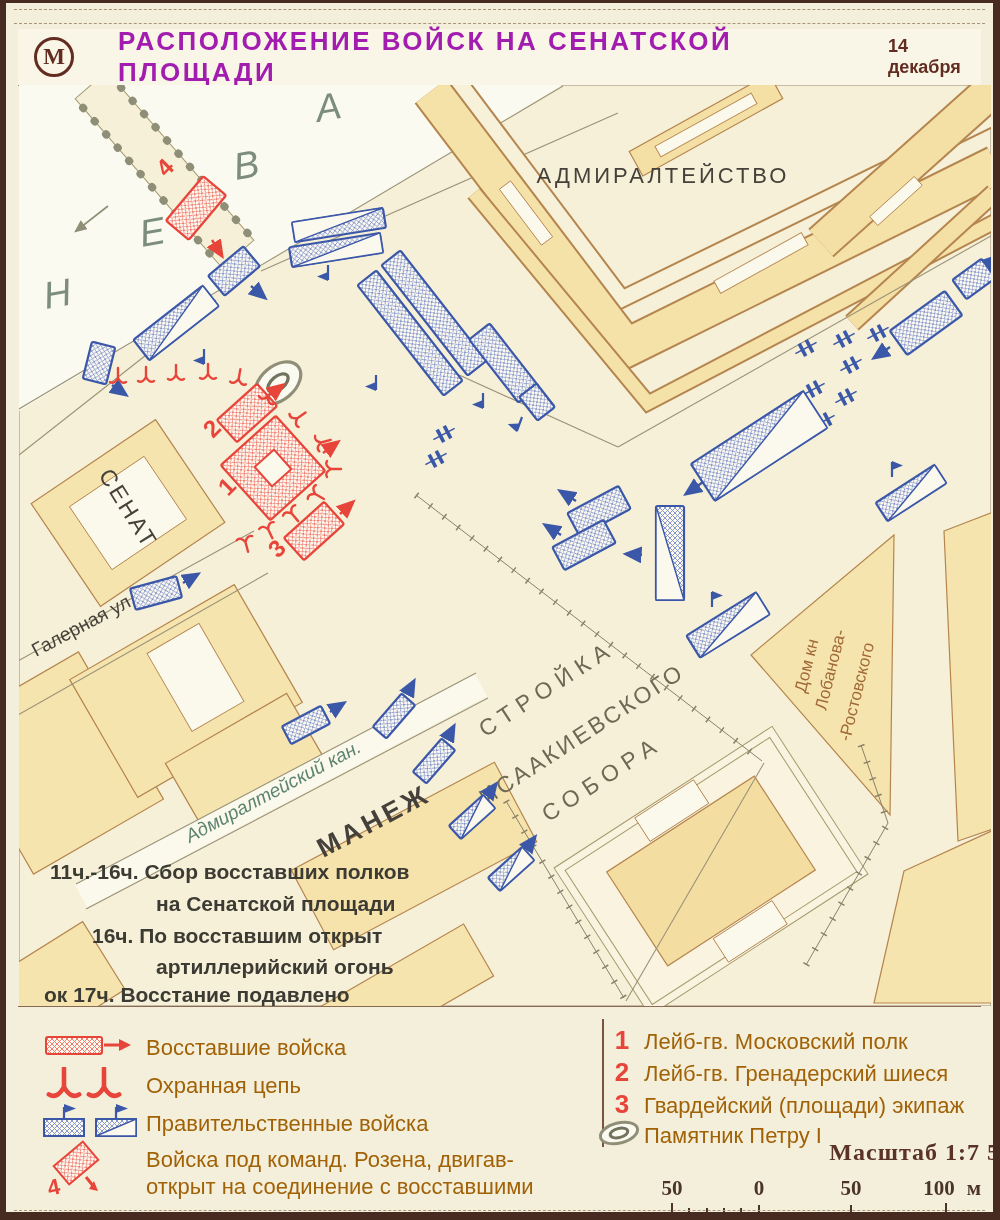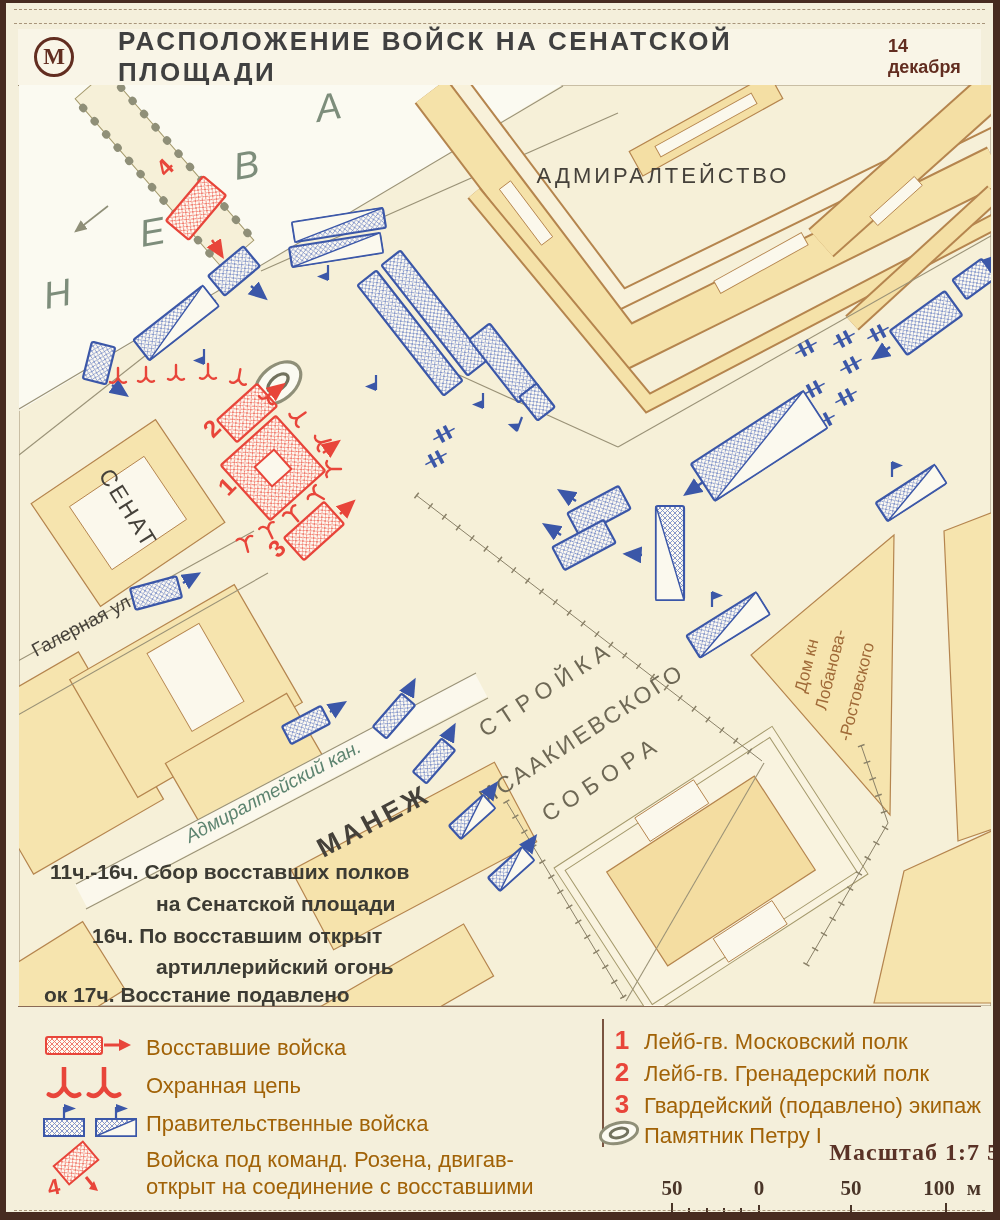--- a/index.html
+++ b/index.html
@@ -6,21 +6,21 @@
   .page{position:relative;width:1000px;height:1220px;background:#f4efdb;overflow:hidden;
         font-family:"Liberation Sans",sans-serif;box-sizing:border-box;
         border-left:6px solid #472b20;border-right:7px solid #472b20;
         border-top:3px solid #472b20;border-bottom:8px solid #472b20;}
   .rule{position:absolute;left:8px;right:8px;border-top:1px dashed #a8957a;}
   .titlebar{position:absolute;left:12px;right:12px;top:26px;height:56px;background:#f9f5e7;
             border-bottom:1px solid #9b8b70;display:flex;align-items:center;}
   .logo{width:34px;height:34px;border:3px solid #622d20;border-radius:50%;margin-left:16px;
         display:flex;align-items:center;justify-content:center;
         font:bold 23px "Liberation Serif",serif;color:#622d20;flex:0 0 auto;}
-  .title-main{margin-left:44px;font-weight:bold;font-size:26px;letter-spacing:2.5px;color:#404040;}
+  .title-main{margin-left:44px;font-weight:bold;font-size:26px;letter-spacing:2.5px;color:#a21caf;}
   .title-date{margin-left:26px;font-weight:bold;font-size:18px;color:#622d20;}
   .map{position:absolute;left:13px;top:82px;}
   svg text{font-family:"Liberation Sans",sans-serif;}
   .mlbl{fill:#45413a;}
   .tl{fill:#3c3b33;font-weight:bold;font-size:21px;}
   .num{fill:#e8453a;font-weight:bold;font-size:24px;}
   .bld{fill:#f6e4ae;stroke:#b5854e;stroke-width:1.2;}
   .bld2{fill:#f4dfa4;stroke:#b5854e;stroke-width:1.2;}
   .wh{fill:#fbf8ec;stroke:#b5854e;stroke-width:0.9;}
   .street{stroke:#9a9277;stroke-width:1.1;fill:none;}
@@ -432,23 +432,23 @@
     <div class="lrowl" style="left:128px;top:66px">Охранная цепь</div>
     <div class="lrowl" style="left:128px;top:140px">Войска под команд. Розена, двигав-</div>
     <div class="lrowl" style="left:128px;top:104px">Правительственные войска</div>
     <div class="lrowl" style="left:128px;top:167px">открыт на соединение с восставшими</div>
 
     <div class="divider"></div>
 
     <span class="lnum" style="left:592px;top:18px">1</span>
     <div class="lrowl" style="left:626px;top:22px">Лейб-гв. Московский полк</div>
     <span class="lnum" style="left:592px;top:50px">2</span>
-    <div class="lrowl" style="left:626px;top:54px">Лейб-гв. Гренадерский полк</div>
+    <div class="lrowl" style="left:626px;top:54px">Лейб-гв. Гренадерский шиеся</div>
     <span class="lnum" style="left:592px;top:82px">3</span>
-    <div class="lrowl" style="left:626px;top:86px">Гвардейский (подавлено) экипаж</div>
+    <div class="lrowl" style="left:626px;top:86px">Гвардейский (площади) экипаж</div>
     <div style="position:absolute;left:576px;top:108px">
       <svg width="50" height="34">
         <g transform="translate(25,18) rotate(-14)">
           <ellipse rx="19" ry="10" fill="#fbfaf1" stroke="#8f8f78" stroke-width="3"></ellipse>
           <ellipse rx="9" ry="4.5" fill="none" stroke="#72725e" stroke-width="3"></ellipse>
         </g>
       </svg>
     </div>
     <div class="lrowl" style="left:626px;top:116px">Памятник Петру I</div>
 

